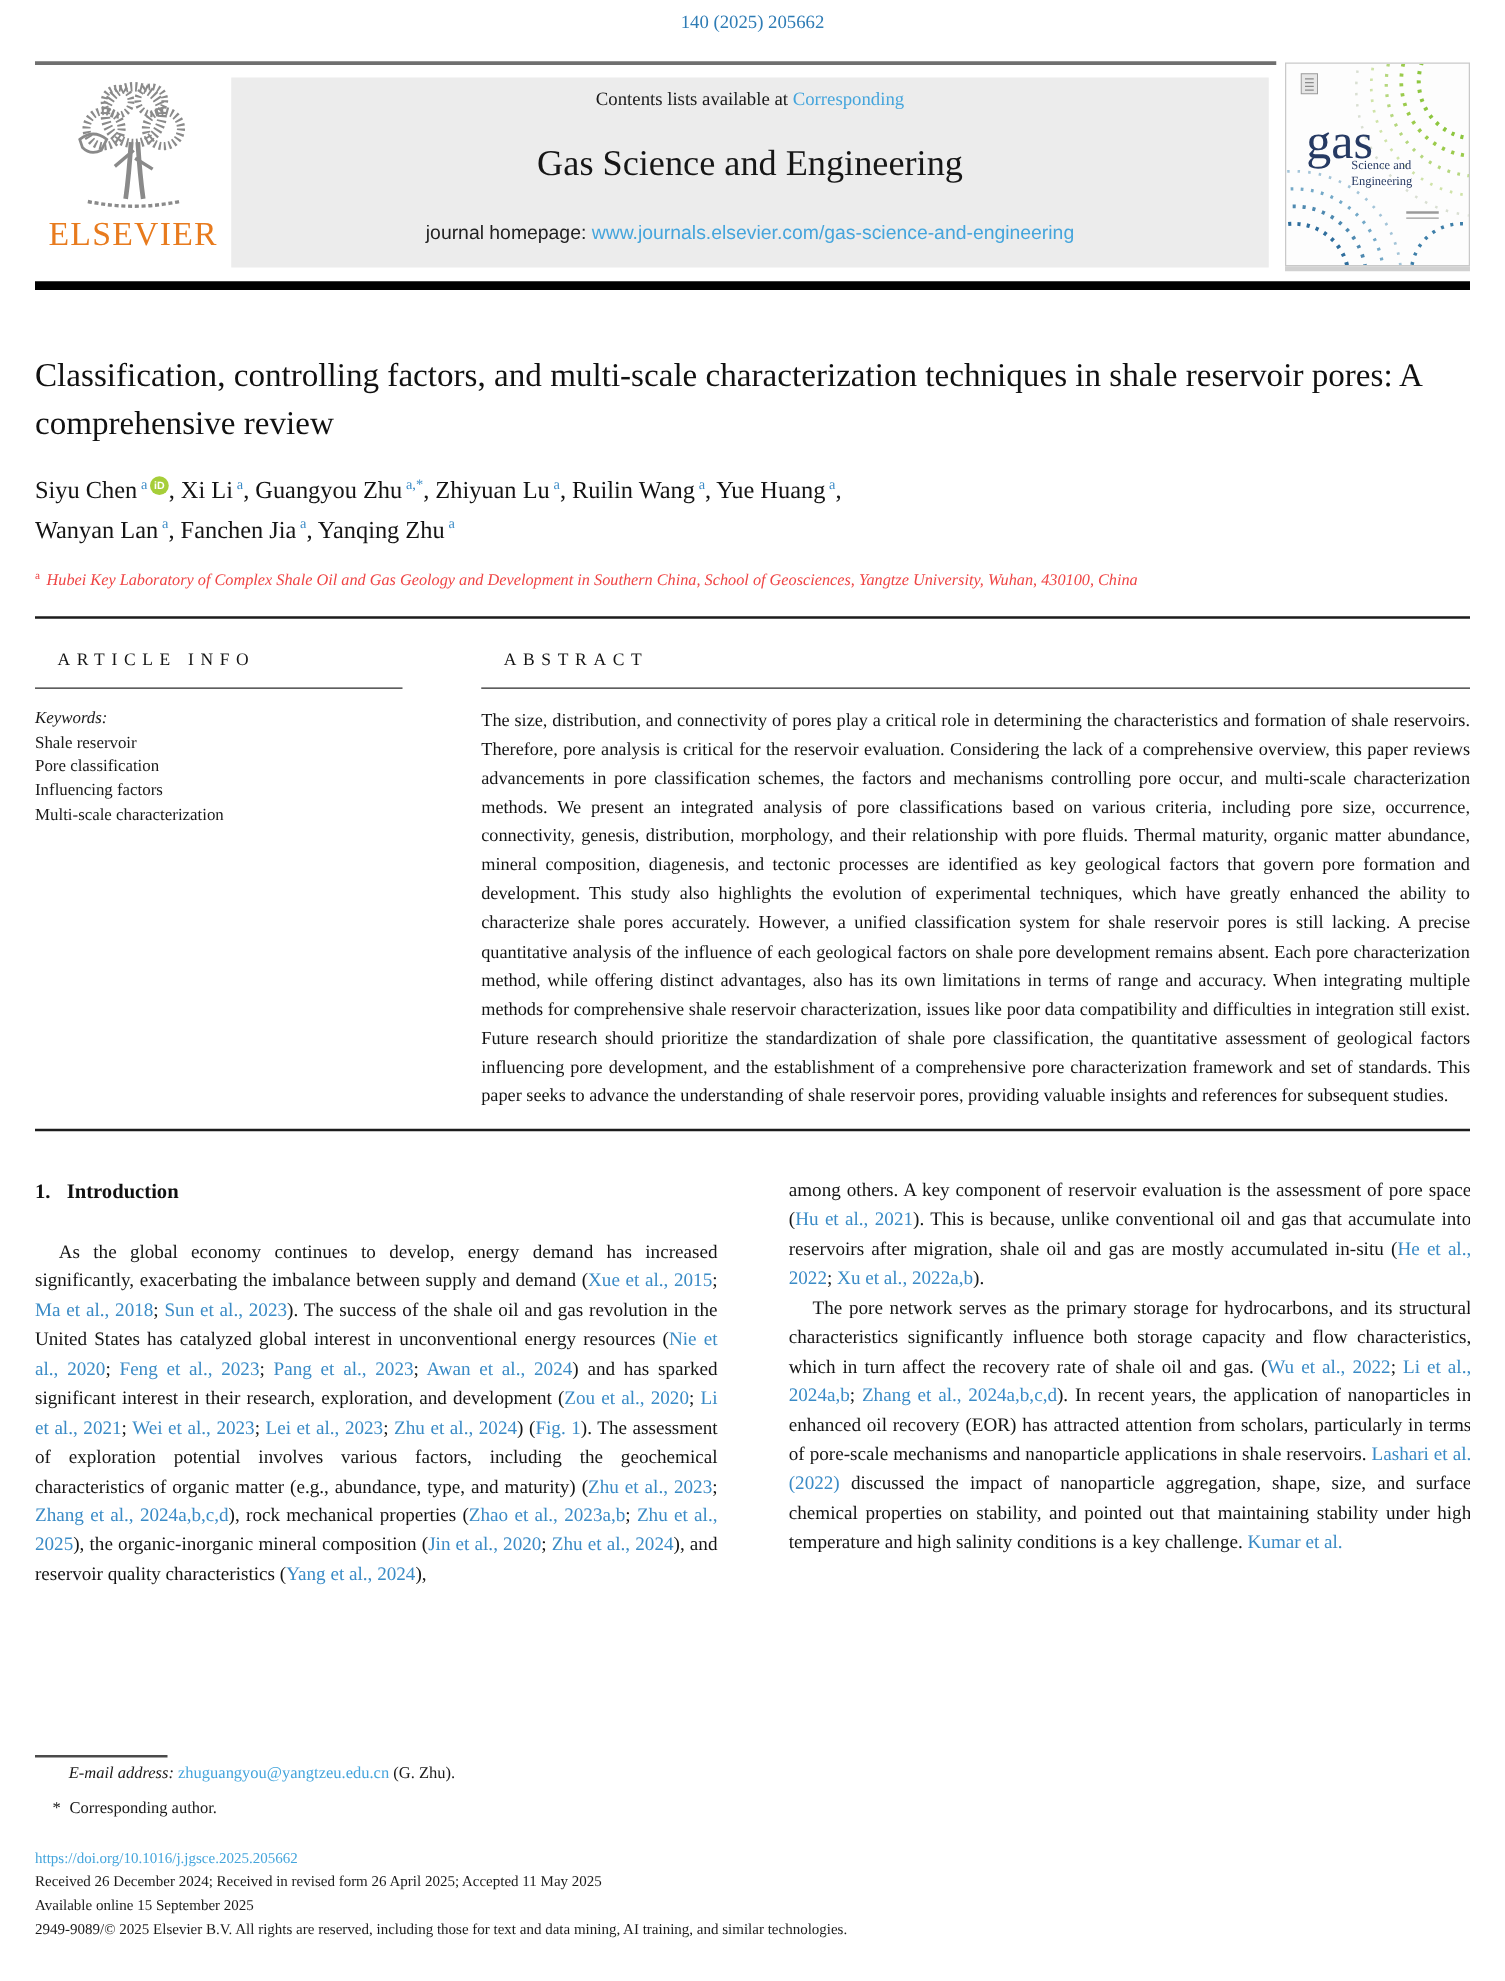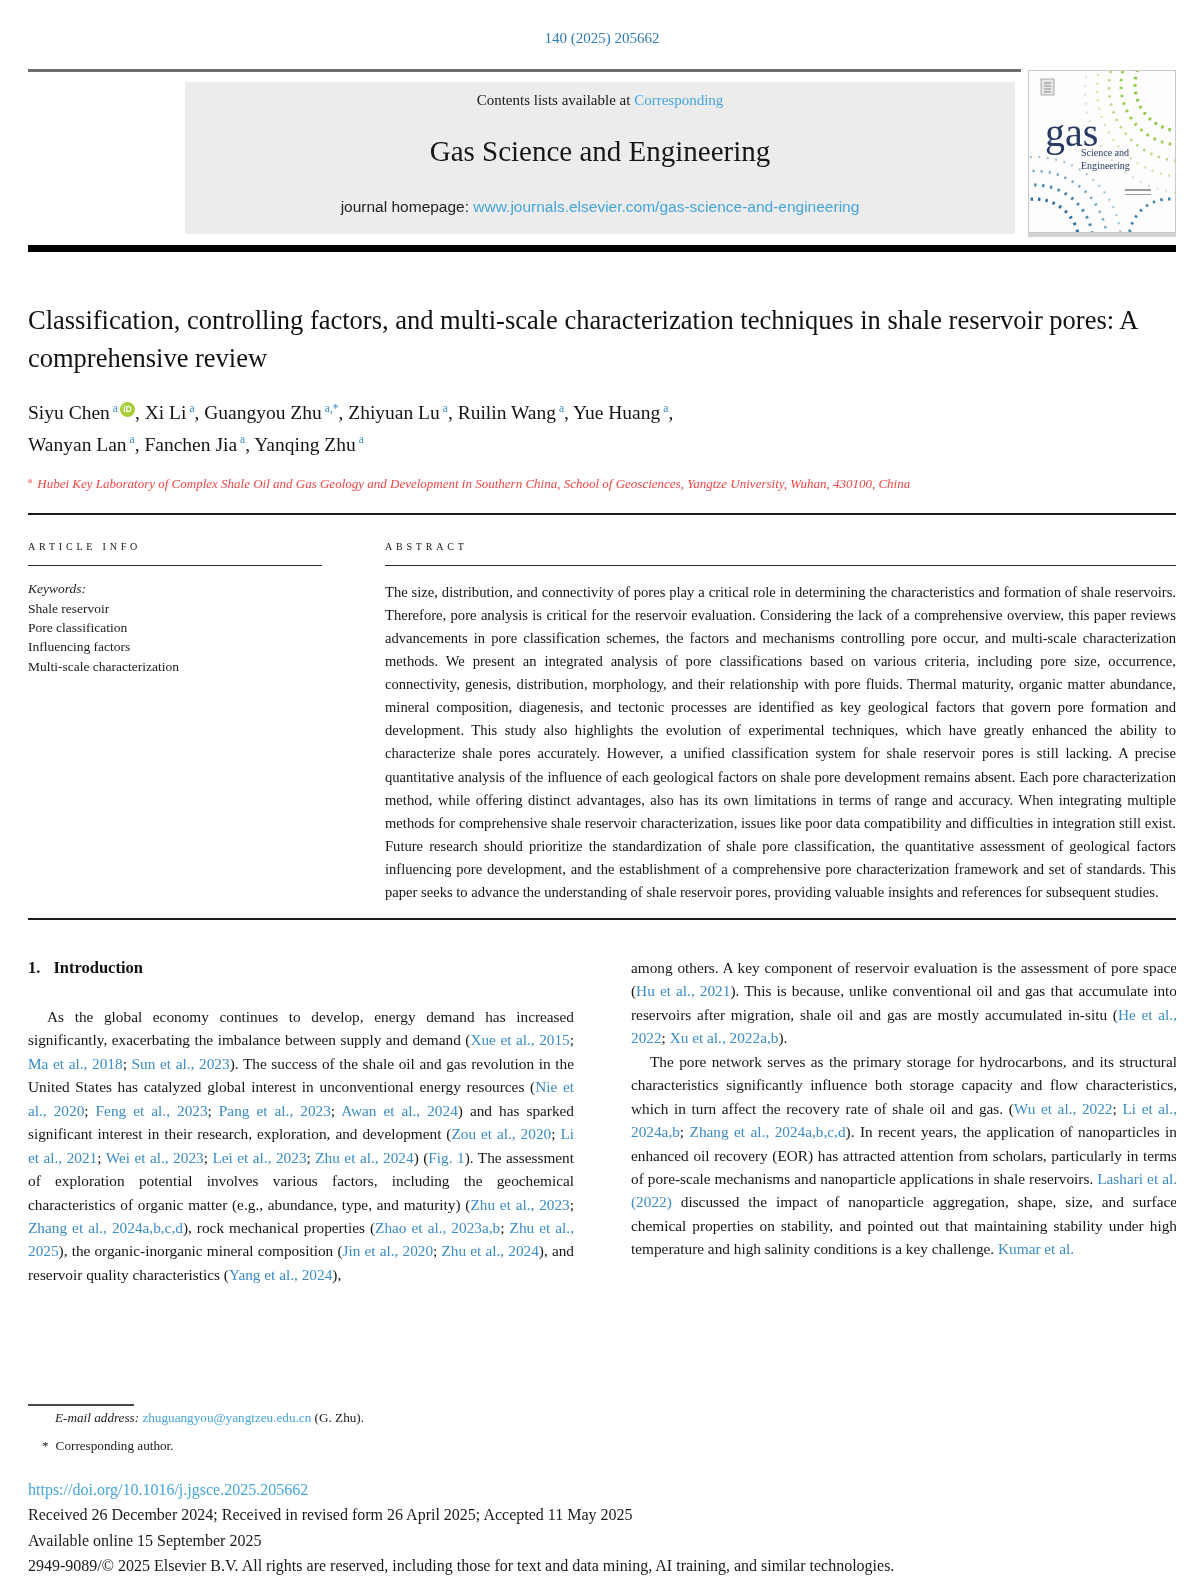--- a/index.html
+++ b/index.html
@@ -4,21 +4,21 @@
 <style>
   * { box-sizing: border-box; }
   html,body { margin:0; padding:0; background:#fff; }
   .page {
     position:relative; width:1204px; height:1585px; background:#fff;
     font-family:"Liberation Serif", serif; color:#1a1a1a; overflow:hidden;
   }
   a { text-decoration:none; cursor:pointer; }
 
   
-  .top-citation { padding-top:30px; text-align:center; font-size:15px; color:#2e7cb5; }
+  .top-citation { padding-top:10px; text-align:center; font-size:15px; color:#2e7cb5; }
 
   
   .header-area { position:relative; margin:13px 28px 0; height:192px; }
   .gray-rule { position:absolute; top:9px; left:0; width:993px; height:3px; background:#6f6f6f; }
   .elsevier-logo { position:absolute; top:22px; left:0; width:157px; height:150px; text-align:center; }
   .elsevier-logo svg { display:block; margin:0 auto; }
   .els-word { font-family:"Liberation Serif", serif; font-size:27px; color:#e87b1e; letter-spacing:1px; margin-top:-2px; }
   .banner { position:absolute; top:22px; left:157px; width:830px; height:152px; background:#ececec; text-align:center; }
   .contents-line { margin-top:10px; font-size:15px; color:#1a1a1a; }
   .banner .journal-title { margin-top:26px; font-size:29px; color:#161616; }
@@ -43,21 +43,21 @@
   .affiliation { margin:15px 28px 0; font-size:13px; font-style:italic; color:#ef4444; }
   .affiliation sup { font-size:9px; font-style:normal; margin-right:2px; }
 
   .rule-full { margin:20px 28px 0; height:2px; background:#1c1c1c; }
   .rule-full2 { margin:14px 28px 0; height:2px; background:#1c1c1c; }
 
   
   .info-abstract { display:flex; margin:26px 28px 0; }
   .info-col { width:294px; margin-right:63px; flex:none; }
   .abs-col { flex:1; }
-  .sec-small-heading { font-size:10px; letter-spacing:0.38em; color:#161616; }
+  .sec-small-heading { font-size:14px; letter-spacing:0.38em; color:#161616;margin-left:18px; }
   .heading-rule { height:1.4px; background:#2a2a2a; margin:13px 0 15px; }
   .kw-label { font-size:13.5px; font-style:italic; margin-bottom:2px; }
   .kw { font-size:13.5px; line-height:1.42; }
   .abs-text { margin:0; font-size:14.6px; line-height:1.58; text-align:justify; color:#141414; }
 
   
   .columns { display:flex; margin:36px 28px 0; height:368px; overflow:hidden; }
   .col { width:546px; flex:none; }
   .col + .col { margin-left:57px; }
   .sec-heading { margin:2px 0 27px; font-size:16.5px; font-weight:bold; color:#111; }
@@ -66,33 +66,50 @@
   .indent { text-indent:19px; }
   .cite { color:#3a8bc6; }
 
   
   .page-footer { position:absolute; left:28px; right:28px; top:1404px; }
   .fn-rule { width:106px; height:1.5px; background:#4a4a4a; }
   .fn-line { font-size:13.2px; margin-top:12px; padding-left:14px; }
   .fn-line.email { margin-top:4px; padding-left:27px; }
   .fn-star { margin-right:7px; }
   .ital { font-style:italic; }
-  .bottom-block { margin-top:23px; font-size:16px; line-height:1.6; }
+  .bottom-block { margin-top:23px; font-size:12px; line-height:1.6; }
   .doi { display:block; }
 </style>
 </head>
 <body>
 
 <div class="page">
 
   <div class="top-citation">140 (2025) 205662</div>
 
   <div class="header-area">
     <div class="gray-rule"></div>
 
+    <div class="elsevier-logo">
+      <svg width="108" height="112" viewBox="0 0 100 100">
+        <g fill="none" stroke="#8a8a8a">
+          <circle cx="50" cy="26" r="21" stroke-width="7" stroke-dasharray="1.5 2.2"></circle>
+          <circle cx="28" cy="36" r="13" stroke-width="6" stroke-dasharray="1.5 2.2"></circle>
+          <circle cx="72" cy="36" r="13" stroke-width="6" stroke-dasharray="1.5 2.2"></circle>
+          <circle cx="38" cy="16" r="10" stroke-width="5" stroke-dasharray="1.5 2.2"></circle>
+          <circle cx="63" cy="15" r="10" stroke-width="5" stroke-dasharray="1.5 2.2"></circle>
+          <path d="M48 46 C47 62 46 74 44 88" stroke-width="3.5"></path>
+          <path d="M53 46 C54 62 55 74 57 88" stroke-width="3.5"></path>
+          <path d="M50 52 L36 64 M51 58 L64 66" stroke-width="2.5"></path>
+          <path d="M16 90 Q50 97 84 90" stroke-width="2.5" stroke-dasharray="3 2"></path>
+          <path d="M10 44 Q20 36 30 44 L26 52 Q18 56 12 50 Z" stroke-width="2"></path>
+        </g>
+      </svg>
+      <div class="els-word">ELSEVIER</div>
+    </div>
 
     <div class="banner">
       <div class="contents-line">
         <span>Contents lists available at </span><a class="lite">Corresponding</a>
       </div>
       <div class="journal-title">Gas Science and Engineering</div>
       <div class="homepage-line">
         <span>journal homepage: </span><a class="lite">www.journals.elsevier.com/gas-science-and-engineering</a>
       </div>
     </div>

